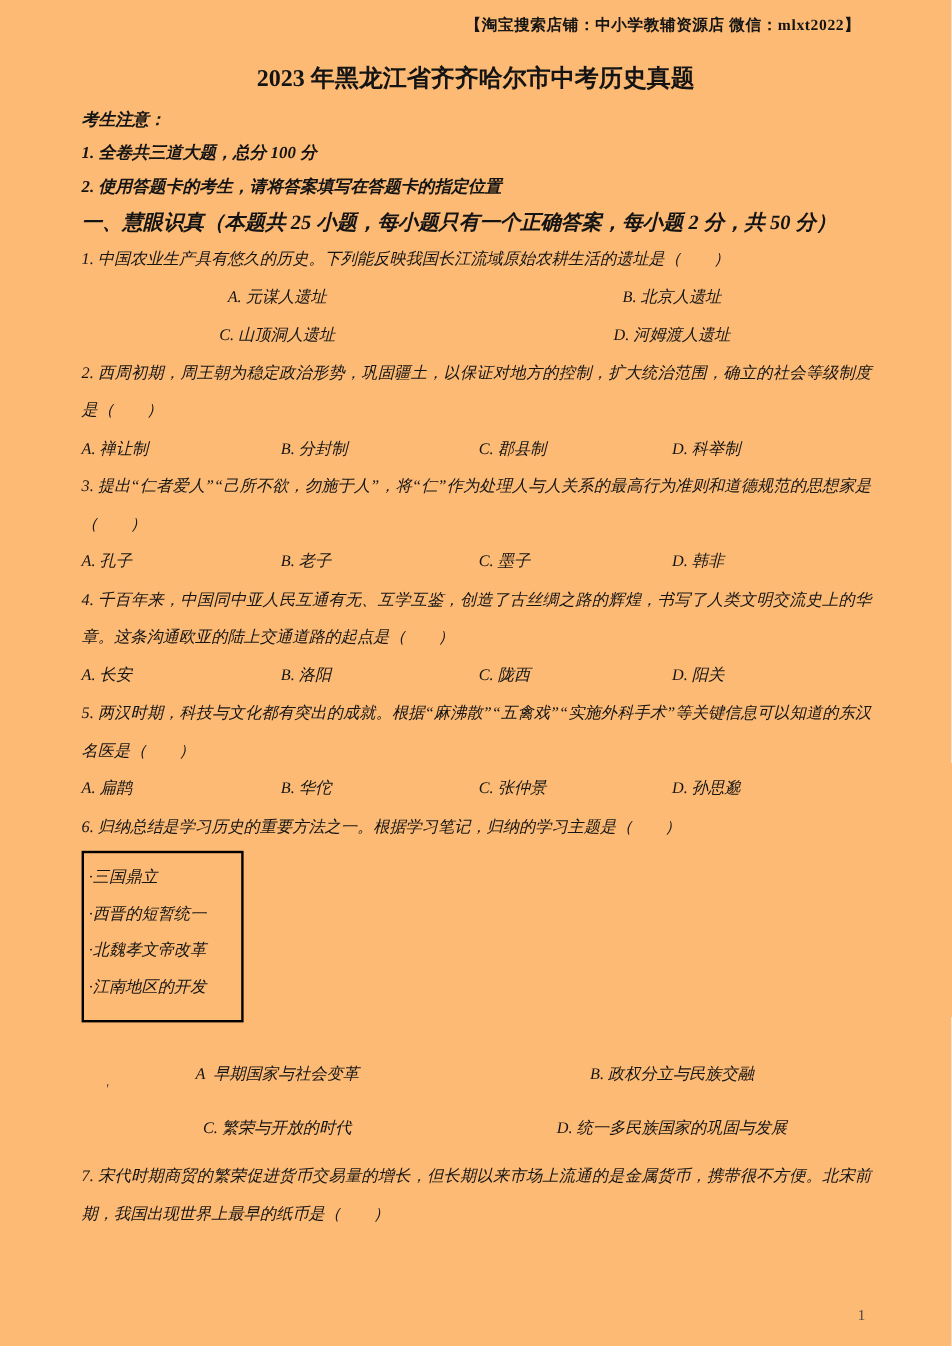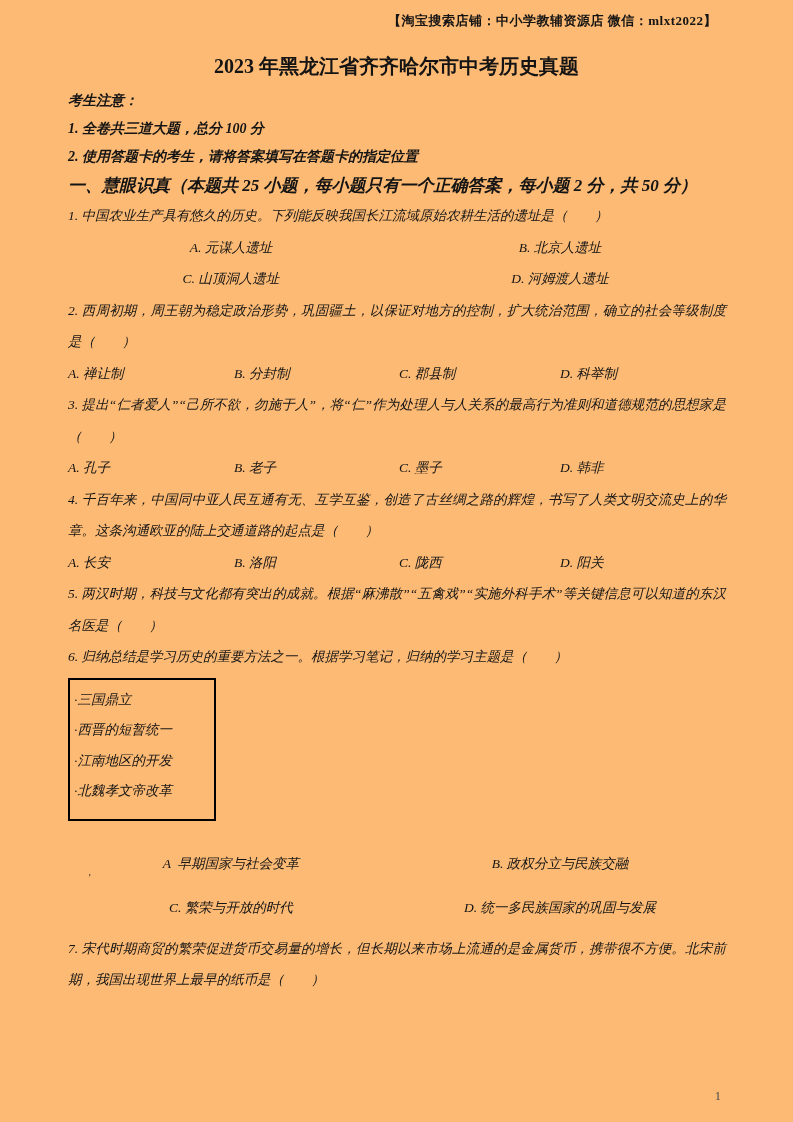--- a/index.html
+++ b/index.html
@@ -53,21 +53,21 @@
   .opts {
     display: grid;
     font-size: 13.5px;
     line-height: 31.5px;
   }
   .opt { white-space: pre-wrap; }
   .cols2 { grid-template-columns: 326px 1fr; text-align: center; }
   .cols4 { grid-template-columns: 166px 165px 161px 1fr; }
   .note-box {
     box-sizing: border-box;
-    width: 148px;
+    width: 135px;
     border: 2px solid #000;
     margin: 5px 0 27px 0;
     padding: 5px 4px 12px 4px;
     font-size: 13.5px;
     line-height: 30.5px;
   }
   .note-line { white-space: pre-wrap; }
   .q6-opts {
     row-gap: 13px;
     margin-bottom: 9px;
@@ -132,27 +132,33 @@
 
     <p class="stem">4. 千百年来，中国同中亚人民互通有无、互学互鉴，创造了古丝绸之路的辉煌，书写了人类文明交流史上的华章。这条沟通欧亚的陆上交通道路的起点是（　　）</p>
     <div class="opts cols4">
       <span class="opt">A. 长安</span>
       <span class="opt">B. 洛阳</span>
       <span class="opt">C. 陇西</span>
       <span class="opt">D. 阳关</span>
     </div>
 
     <p class="stem">5. 两汉时期，科技与文化都有突出的成就。根据“麻沸散”“五禽戏”“实施外科手术”等关键信息可以知道的东汉名医是（　　）</p>
+    <div class="opts cols4">
+      <span class="opt">A. 扁鹊</span>
+      <span class="opt">B. 华佗</span>
+      <span class="opt">C. 张仲景</span>
+      <span class="opt">D. 孙思邈</span>
+    </div>
 
     <p class="stem">6. 归纳总结是学习历史的重要方法之一。根据学习笔记，归纳的学习主题是（　　）</p>
     <div class="note-box">
       <div class="note-line">·三国鼎立</div>
       <div class="note-line">·西晋的短暂统一</div>
+      <div class="note-line">·北魏孝文帝改革</div>
       <div class="note-line">·江南地区的开发</div>
-      <div class="note-line">·北魏孝文帝改革</div>
     </div>
     <div class="opts cols2 q6-opts">
       <span class="opt">A  早期国家与社会变革</span>
       <span class="opt">B. 政权分立与民族交融</span>
       <span class="opt">C. 繁荣与开放的时代</span>
       <span class="opt">D. 统一多民族国家的巩固与发展</span>
       <span class="stray-mark">'</span>
     </div>
 
     <p class="stem">7. 宋代时期商贸的繁荣促进货币交易量的增长，但长期以来市场上流通的是金属货币，携带很不方便。北宋前期，我国出现世界上最早的纸币是（　　）</p>

